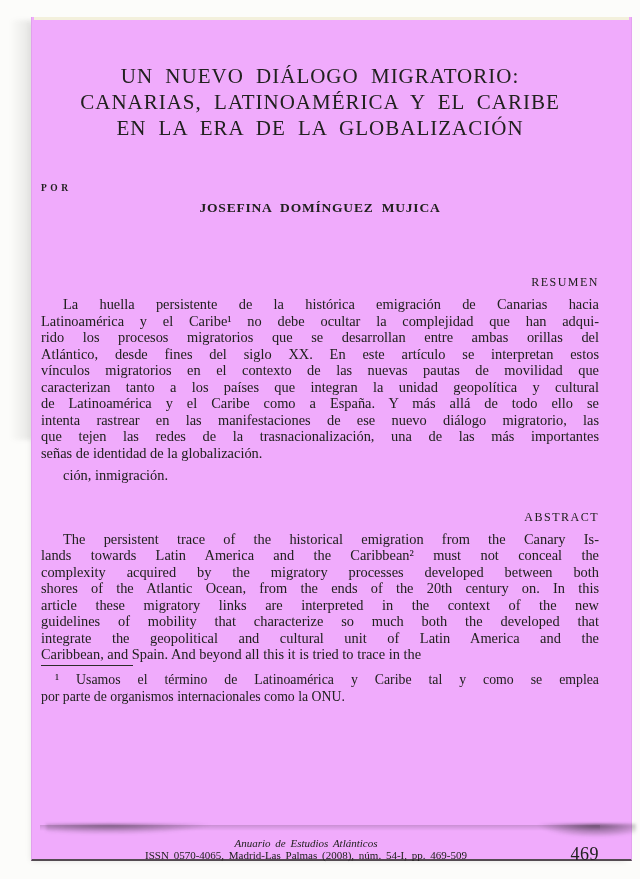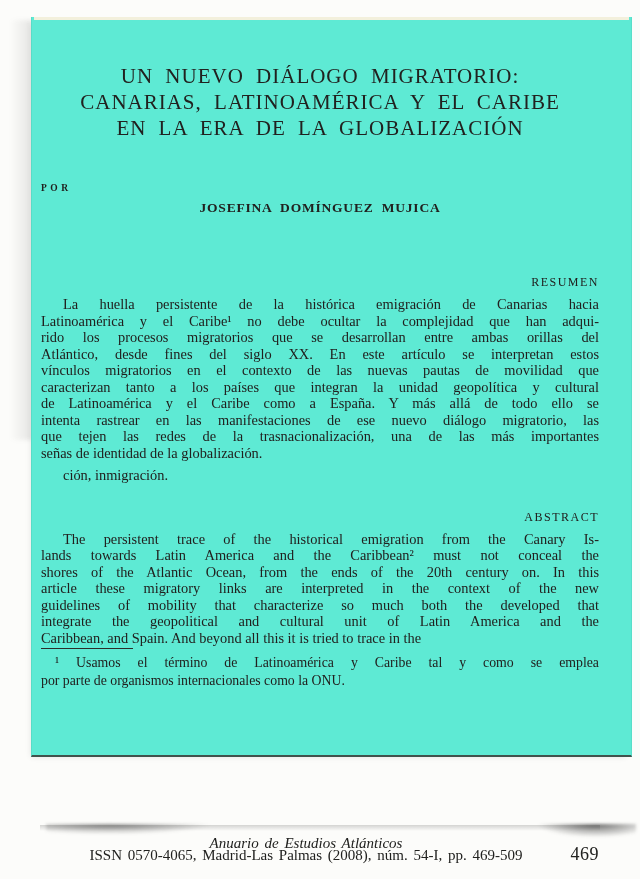--- a/index.html
+++ b/index.html
@@ -12,22 +12,22 @@
     overflow:hidden;
   }
   
   .scan-smudge {
     position:absolute; left:10px; top:20px; width:24px; height:420px;
     background:linear-gradient(to right, rgba(0,0,0,0) 0%, rgba(90,90,90,0.13) 85%, rgba(90,90,90,0.02) 100%);
     filter:blur(2px);
   }
   
   .page {
-    position:absolute; left:31px; top:17px; width:601px; height:740px;
-    background:#5eead4;
+    position:absolute; left:31px; top:17px; width:601px; height:844px;
+    background:#f0abfc;
     border-left:1px solid rgba(0,0,0,0.06);
     border-right:1px solid rgba(0,0,0,0.05);
     border-bottom:2px solid rgba(62,62,58,0.88);
     box-shadow:-3px 3px 6px -3px rgba(0,0,0,0.10);
   }
   .page::before { 
     content:""; position:absolute; left:2px; right:2px; top:0; height:3px;
     background:#f3f0dc;
   }
   .shadow-band {
@@ -62,21 +62,21 @@
   .linespar.indent-first .tline:first-child { text-indent:22px; }
   .keywords { margin-top:6px; }
   .kw-label { font-style:italic; }
   .fn-rule { margin-top:2px; width:92px; border-top:1.5px solid #2c2c29; }
   .footnotes { margin-top:5px; }
   .fn { margin-top:0; }
   .fn .tline { font-size:13.8px; line-height:17.5px; }
   .fn.indent-first .tline:first-child { text-indent:14px; }
   .footer-block {
     position:absolute; left:9px; top:775px; width:530px;
-    text-align:center; font-size:15px; line-height:11.5px; word-spacing:2px;
+    text-align:center; font-size:11px; line-height:11.5px; word-spacing:2px;
   }
   .footer-journal { font-style:italic; }
   .page-number {
     position:absolute; right:32px; top:781px; font-size:18px; letter-spacing:0.5px;
   }
 </style>
 </head>
 <body>
 
 <div class="scan-smudge"></div>
@@ -111,20 +111,21 @@
 
     <div class="linespar keywords indent-first">
       <div class="tline">ción, inmigración.</div>
     </div>
 
     <div class="sec-heading abstract">ABSTRACT</div>
 
     <div class="linespar indent-first">
         <div class="tline">The persistent trace of the historical emigration from the Canary Is-</div>
         <div class="tline">lands towards Latin America and the Caribbean² must not conceal the</div>
+        <div class="tline">complexity acquired by the migratory processes developed between both</div>
         <div class="tline">shores of the Atlantic Ocean, from the ends of the 20th century on. In this</div>
         <div class="tline">article these migratory links are interpreted in the context of the new</div>
         <div class="tline">guidelines of mobility that characterize so much both the developed that</div>
         <div class="tline">integrate the geopolitical and cultural unit of Latin America and the</div>
         <div class="tline">Caribbean, and Spain. And beyond all this it is tried to trace in the</div>
       </div>
 
     <div class="fn-rule"></div>
 
     <div class="footnotes">

